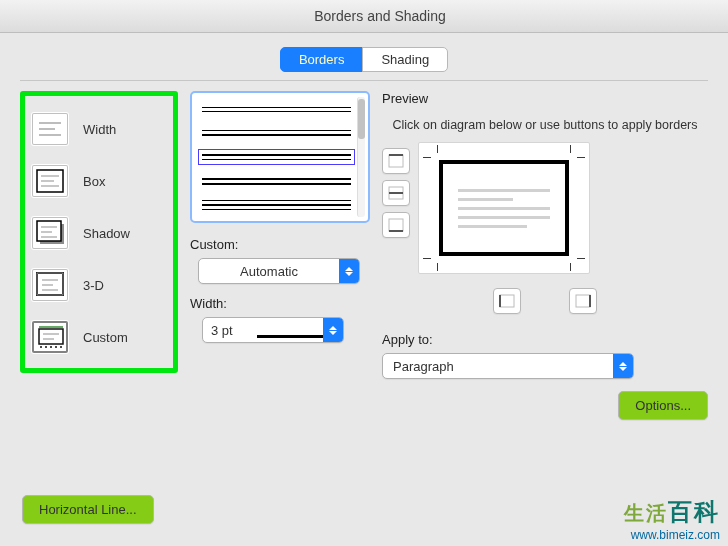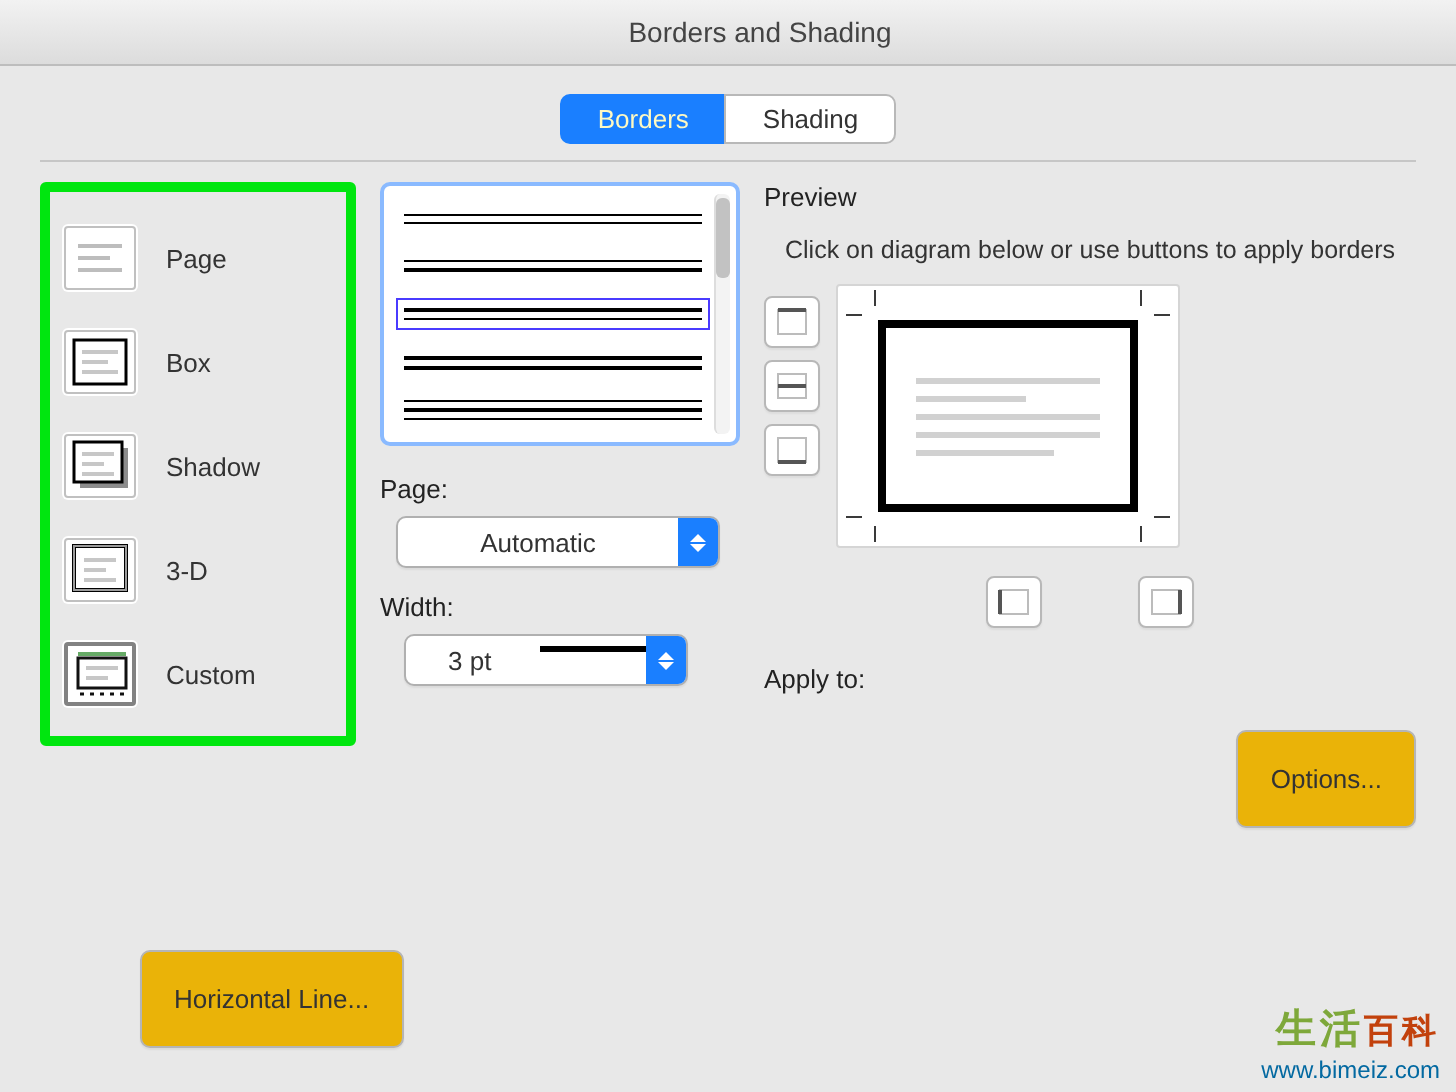--- a/index.html
+++ b/index.html
@@ -78,21 +78,21 @@
   }
   .drop .dl{flex:1;text-align:center;font-size:13px;}
   .drop .db{
     width:20px;height:100%;background:var(--drop-blue);
     display:flex;flex-direction:column;align-items:center;justify-content:center;gap:1px;
   }
   .drop .db span{border-left:4px solid transparent;border-right:4px solid transparent;}
   .drop .db .up{border-bottom:4px solid #fff;}
   .drop .db .dn{border-top:4px solid #fff;}
   .width-drop{width:140px;margin-left:12px;}
-  .width-drop .dl{display:flex;align-items:flex-start;gap:24px;padding-left:21px;text-align:left;}
+  .width-drop .dl{display:flex;align-items:flex-end;gap:24px;padding-left:8px;text-align:left;}
   .width-line{flex:1;height:3px;background:#000;}
 
   
   .prev-col{flex:1;}
   .prev-hint{text-align:center;font-size:12.5px;margin:6px 6px 10px;}
   .prev-row{display:flex;gap:8px;align-items:flex-start;}
   .side-btns{display:flex;flex-direction:column;gap:6px;margin-top:6px;}
   .sbtn{
     width:26px;height:24px;background:#fff;border:1px solid #b8b8b8;border-radius:4px;
     display:flex;align-items:center;justify-content:center;cursor:default;
@@ -113,29 +113,29 @@
   .plines{width:92px;display:flex;flex-direction:column;gap:6px;}
   .plines span{height:3px;background:#d1d1d1;}
   .plines span:nth-child(2){width:60%;}
   .plines span:nth-child(5){width:75%;}
 
   .bottom-btns{display:flex;gap:48px;justify-content:center;margin-top:14px;}
   .apply-row{margin-top:18px;}
   .apply-drop{width:250px;margin-top:4px;}
   .options-row{display:flex;justify-content:flex-end;margin-top:12px;}
   .macbtn{
-    background:#eab308;border:1px solid #b5b5b5;border-radius:5px;padding:16px 16px;font-size:13px;
-    box-shadow:0 1px 1px rgba(0,0,0,.06);cursor:default;margin-left:48px;
+    background:#84cc16;border:1px solid #b5b5b5;border-radius:5px;padding:6px 16px;font-size:13px;
+    box-shadow:0 1px 1px rgba(0,0,0,.06);cursor:default;
   }
   .footer{position:absolute;left:22px;bottom:22px;}
   .wm{
     position:absolute;right:8px;bottom:4px;text-align:right;pointer-events:none;
   }
   .wm .cn{font-size:20px;font-weight:700;color:#7ea83a;letter-spacing:2px;}
-  .wm .cn small{color:#c2410c;font-weight:700;font-size:17px;}
+  .wm .cn small{color:#0f766e;font-weight:700;font-size:24px;}
   .wm .url{font-size:12px;color:#0369a1;}
 </style>
 </head>
 <body>
 
 <div class="titlebar">Borders and Shading</div>
 
 <div class="seg">
   <div class="item active">Borders</div>
   <div class="item">Shading</div>
@@ -150,21 +150,21 @@
       <div class="setting-item">
         <div class="seticon">
           <svg width="26" height="20">
               <g stroke="#bdbdbd" stroke-width="2">
                 <line x1="2" y1="4" x2="24" y2="4"></line>
                 <line x1="2" y1="10" x2="18" y2="10"></line>
                 <line x1="2" y1="16" x2="24" y2="16"></line>
               </g>
             </svg>
         </div>
-        <span>Page</span>
+        <span>Width</span>
       </div>
 
       <div class="setting-item">
         <div class="seticon">
           <svg width="28" height="24">
               <rect x="1" y="1" width="26" height="22" fill="none" stroke="#000" stroke-width="1.5"></rect>
               <g stroke="#c7c7c7" stroke-width="2">
                 <line x1="5" y1="7" x2="23" y2="7"></line>
                 <line x1="5" y1="12" x2="18" y2="12"></line>
                 <line x1="5" y1="17" x2="23" y2="17"></line>
@@ -250,21 +250,21 @@
           <div style="height:1px;background:#000;"></div>
             <div style="height:2px;background:#000;"></div>
             <div style="height:1px;background:#000;"></div>
         </div>
       </div>
       <div class="sb">
           <div class="thumb"></div>
         </div>
     </div>
 
-    <div class="lab" style="margin-top:14px;">Page:</div>
+    <div class="lab" style="margin-top:14px;">Custom:</div>
     <div class="drop" style="width:160px;margin-left:8px;justify-content:space-between;">
       <div class="dl">Automatic</div>
       <div class="db">
           <span class="up"></span>
           <span class="dn"></span>
         </div>
     </div>
 
     <div class="lab" style="margin-top:12px;">Width:</div>
     <div class="drop width-drop">
@@ -336,20 +336,27 @@
       <div class="sbtn">
         <svg width="16" height="14">
             <rect x="1" y="1" width="14" height="12" fill="none" stroke="#bcbcbc"></rect>
             <line x1="15" y1="1" x2="15" y2="13" stroke="#555" stroke-width="2"></line>
           </svg>
       </div>
     </div>
 
     <div class="apply-row">
       <div class="lab">Apply to:</div>
+      <div class="drop apply-drop">
+        <div class="dl" style="text-align:left;padding-left:10px;">Paragraph</div>
+        <div class="db">
+            <span class="up"></span>
+            <span class="dn"></span>
+          </div>
+      </div>
     </div>
 
     <div class="options-row">
       <div class="macbtn">Options...</div>
     </div>
   </div>
 </div>
 
 <div class="footer">
   <div class="macbtn">Horizontal Line...</div>

